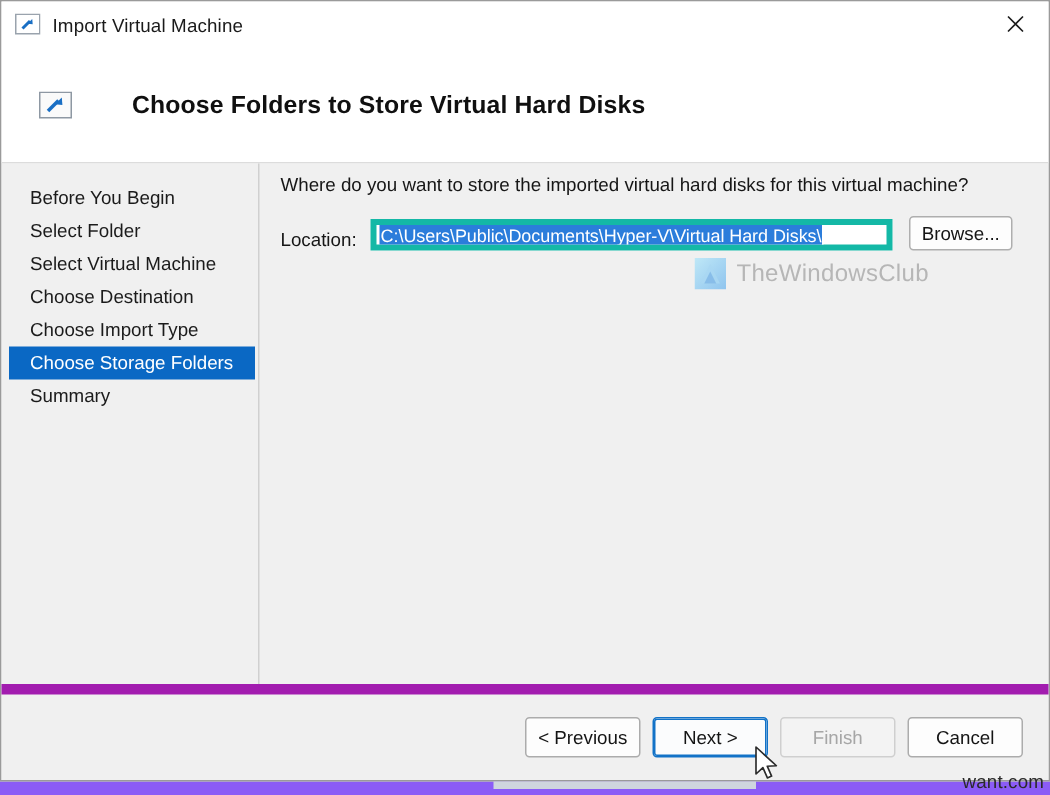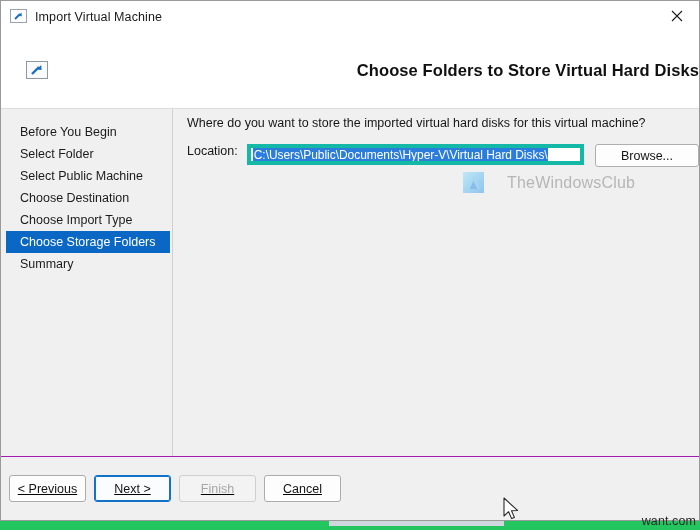--- a/index.html
+++ b/index.html
@@ -9,21 +9,21 @@
   }
   body {
     font-family: "Liberation Sans", sans-serif;
     -webkit-font-smoothing: antialiased;
   }
   #app {
     position: relative;
     width: 700px;
     height: 530px;
     overflow: hidden;
-    background: #22c55e;
+    background: #8b5cf6;
     box-sizing: border-box;
   }
 
   
   .window {
     position: absolute;
     left: 0;
     top: 0;
     width: 700px;
     height: 521px;
@@ -72,21 +72,20 @@
 
   
   .header {
     height: 77px;
     min-height: 77px;
     background: #ffffff;
     border-bottom: 1px solid #dcdcdc;
     display: flex;
     align-items: center;
     box-sizing: border-box;
-    justify-content: space-between;
   }
   .header-icon {
     width: 22px;
     height: 19px;
     margin-left: 25px;
     margin-right: 40px;
     flex: 0 0 auto;
     display: block;
   }
   .header-title {
@@ -136,23 +135,23 @@
   }
   .question {
     font-size: 12.5px;
     color: #161616;
     margin-left: 14px;
     margin-bottom: 14px;
     white-space: nowrap;
   }
   .loc-row {
     display: flex;
-    align-items: flex-start;
+    align-items: flex-end;
     margin-left: 14px;
-    margin-right: 0;
+    margin-right: 24px;
   }
   .loc-label {
     font-size: 12.5px;
     color: #161616;
     margin-right: 9px;
     white-space: nowrap;
   }
   .loc-input {
     flex: 1 1 auto;
     height: 21px;
@@ -174,21 +173,21 @@
     white-space: nowrap;
     letter-spacing: -0.05px;
   }
   .loc-input .caret {
     width: 1px;
     height: 14px;
     background: #ffffff;
     display: inline-block;
   }
   .browse-btn {
-    width: 104px;
+    width: 69px;
     height: 23px;
     margin-left: 11px;
     background: #fdfdfd;
     border: 1px solid #aeaeae;
     border-radius: 3px;
     font-size: 12.5px;
     color: #151515;
     font-family: "Liberation Sans", sans-serif;
     cursor: default;
     flex: 0 0 auto;
@@ -196,47 +195,46 @@
   }
 
   
   .watermark {
     position: absolute;
     left: 290px;
     top: 63px;
     display: flex;
     align-items: center;
     pointer-events: none;
-    gap: 16px;
   }
   .wm-logo {
     width: 21px;
     height: 21px;
     margin-right: 7px;
     display: block;
   }
   .wm-text {
     font-size: 16px;
     color: #b6b6b6;
     letter-spacing: 0.2px;
     white-space: nowrap;
   }
 
   
   .footer {
     height: 64px;
     min-height: 64px;
     background: #f0f0f0;
-    border-top: 1px solid #a21caf;
-    display: flex;
-    align-items: center;
+    border-top: 7px solid #a21caf;
+    display: flex;
+    align-items: center;
+    justify-content: flex-end;
     padding-right: 17px;
     box-sizing: border-box;
     position: relative;
-    text-decoration: underline;
   }
   .btn {
     width: 77px;
     height: 27px;
     margin-left: 8px;
     background: #fdfdfd;
     border: 1px solid #acacac;
     border-radius: 3px;
     font-size: 12.5px;
     color: #141414;
@@ -317,21 +315,21 @@
         </svg>
       </span>
       <span class="header-title">Choose Folders to Store Virtual Hard Disks</span>
     </div>
 
     <div class="body">
 
       <div class="sidebar">
         <div class="nav-item">Before You Begin</div>
         <div class="nav-item">Select Folder</div>
-        <div class="nav-item">Select Public Machine</div>
+        <div class="nav-item">Select Virtual Machine</div>
         <div class="nav-item">Choose Destination</div>
         <div class="nav-item">Choose Import Type</div>
         <div class="nav-item active">Choose Storage Folders</div>
         <div class="nav-item">Summary</div>
       </div>
 
       <div class="content">
         <div class="question">Where do you want to store the imported virtual hard disks for this virtual machine?</div>
 
         <div class="loc-row">

